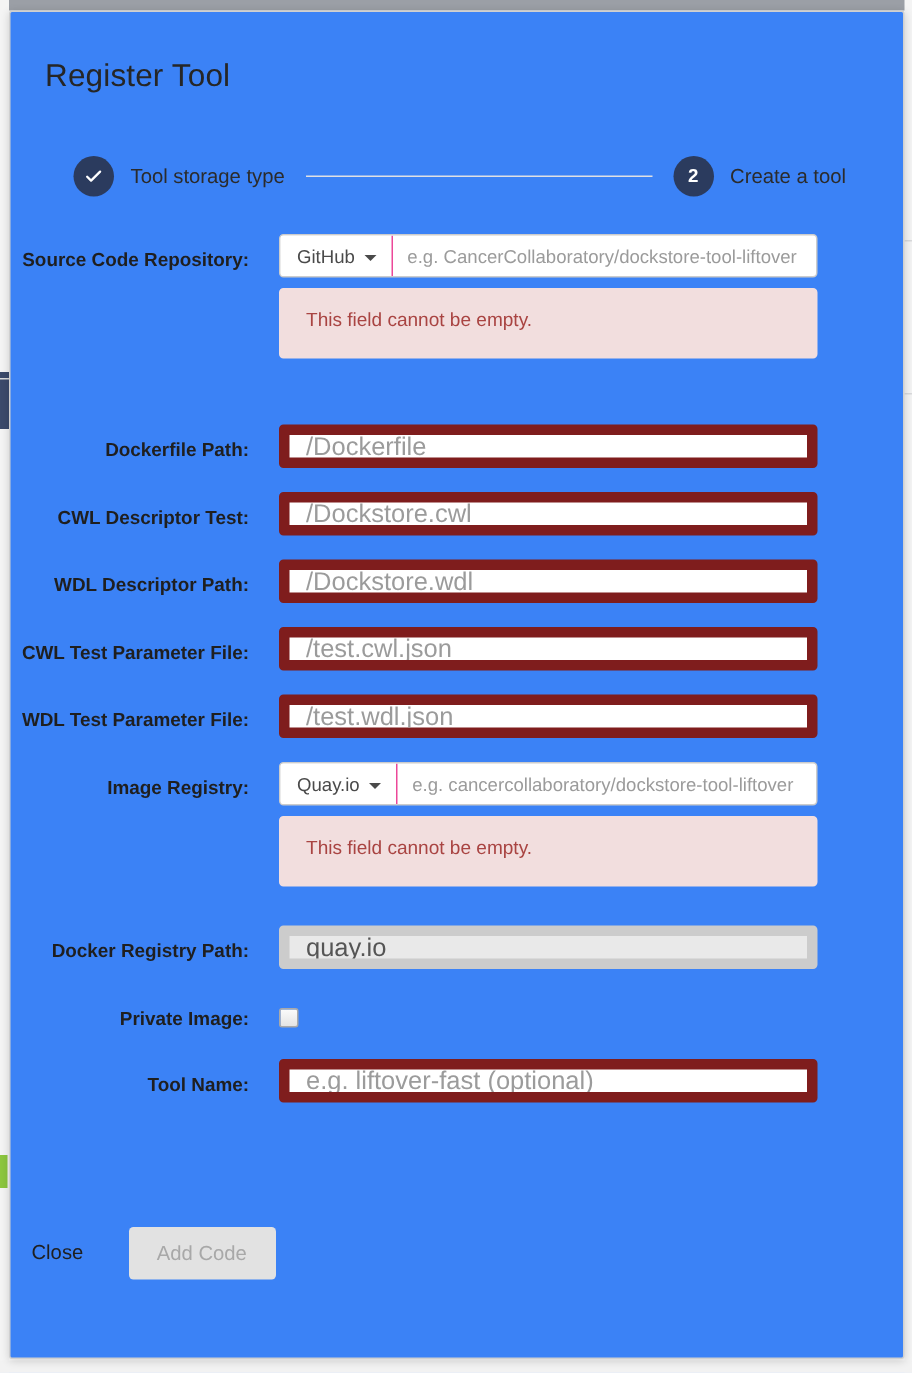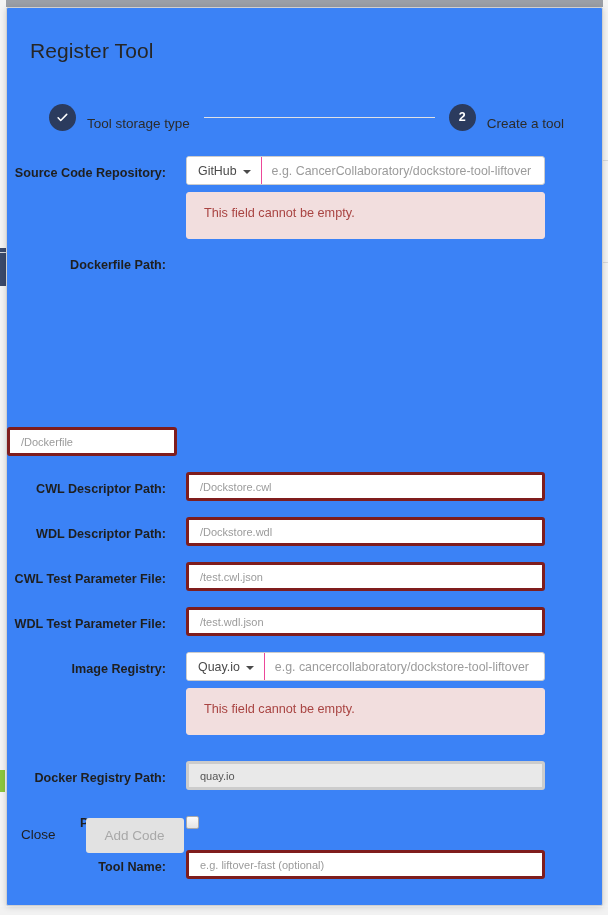--- a/index.html
+++ b/index.html
@@ -69,21 +69,21 @@
   .stepper {
     position: relative;
     margin: 37px 0 0 0;
     height: 34px;
     display: flex;
     align-items: center;
     padding: 0 38px 0 42px;
   }
   .step {
     display: flex;
-    align-items: flex-end;
+    align-items: center;
     flex: 0 0 auto;
     gap: 11px;
   }
   .step-circle {
     width: 27px; height: 27px;
     border-radius: 50%;
     background: #2b3b5e;
     color: #ffffff;
     display: flex;
     align-items: center;
@@ -128,24 +128,24 @@
     padding-top: 9px;
   }
   .ctrl {
     flex: 1 1 auto;
     min-width: 0;
   }
 
   .inp {
     width: 100%;
     height: 29px;
-    border: 3px solid #7f1d1d;
+    border: 7px solid #7f1d1d;
     border-radius: 3px;
     background: #fff;
-    font-size: 11px;
+    font-size: 17px;
     color: #6f6f6f;
     padding: 0 11px;
     line-height: 27px;
     font-family: "Liberation Sans", sans-serif;
     outline: none;
     display: block;
   }
   .inp::placeholder { color: #9b9b9b; }
   .inp.disabled {
     background: #e9e9e9;
@@ -297,29 +297,29 @@
           <div class="grp-btn">
             <span>GitHub</span>
             <span class="caret"></span>
           </div>
           <input class="grp-inp" type="text" placeholder="e.g. CancerCollaboratory/dockstore-tool-liftover" style="">
         </div>
         <div class="err">This field cannot be empty.</div>
       </div>
     </div>
 
-    <div class="row" style="margin-top:9px;flex-direction:column;">
+    <div class="row" style="margin-top:44px;">
       <div class="lbl">Dockerfile Path:</div>
       <div class="ctrl">
         <input class="inp" type="text" placeholder="/Dockerfile" style="">
       </div>
     </div>
 
     <div class="row" style="margin-top:16px;">
-      <div class="lbl">CWL Descriptor Path:</div>
+      <div class="lbl">CWL Descriptor Test:</div>
       <div class="ctrl">
         <input class="inp" type="text" placeholder="/Dockstore.cwl" style="">
       </div>
     </div>
 
     <div class="row" style="margin-top:16px;">
       <div class="lbl">WDL Descriptor Path:</div>
       <div class="ctrl">
         <input class="inp" type="text" placeholder="/Dockstore.wdl" style="">
       </div>

